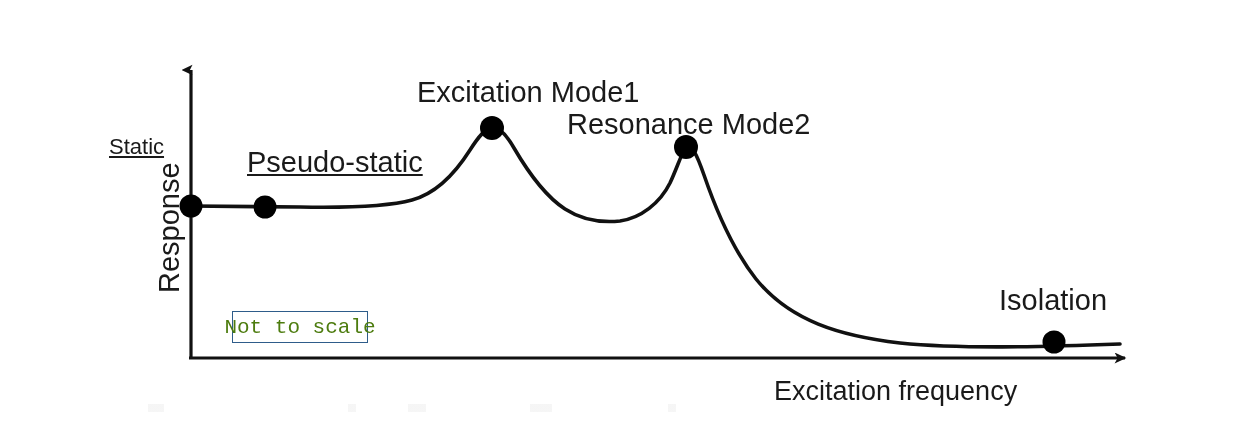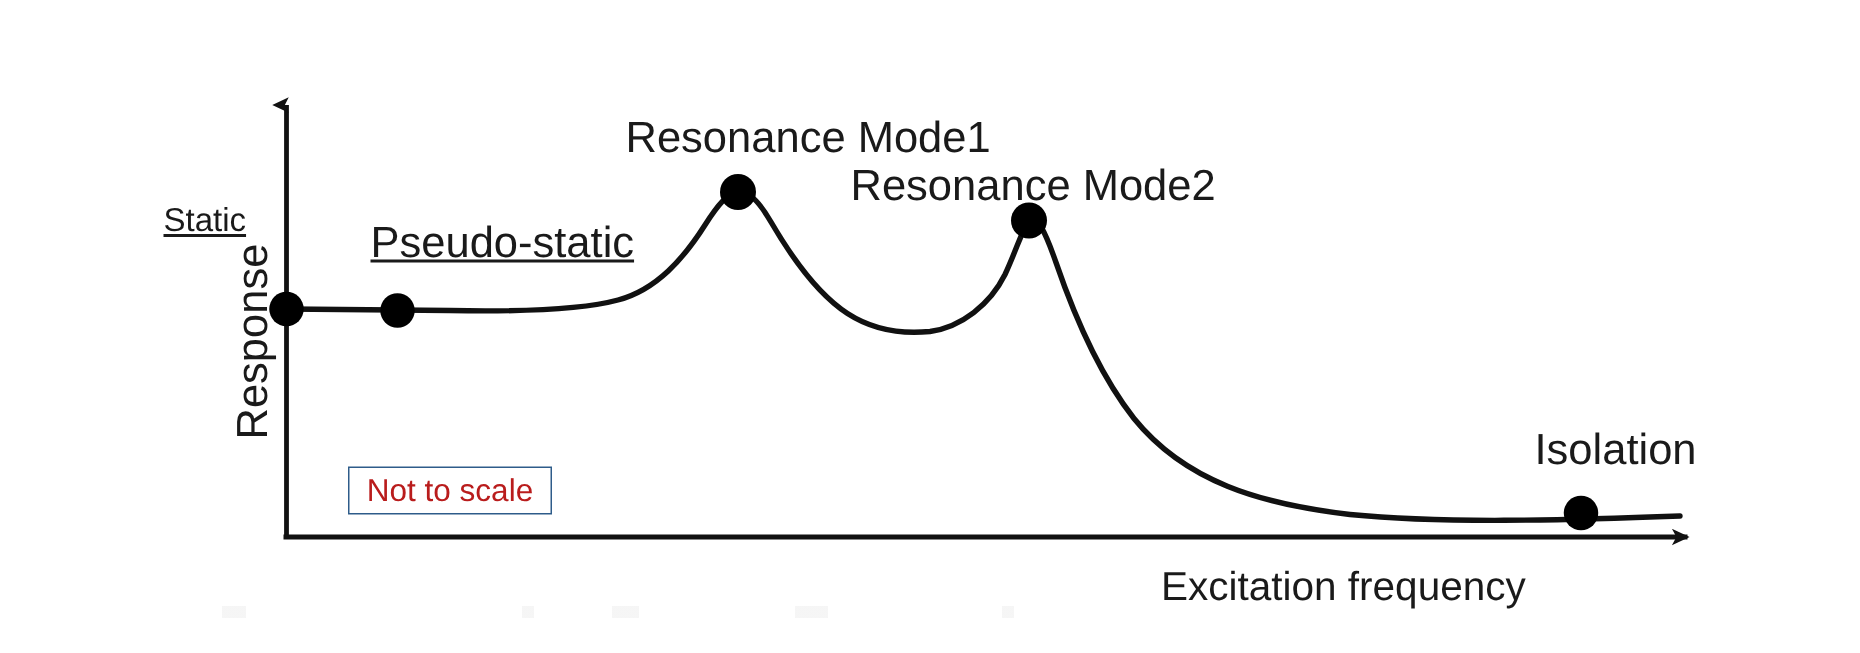--- a/index.html
+++ b/index.html
@@ -32,21 +32,21 @@
     color: #1a1a1a;
     font-family: "Liberation Sans", sans-serif;
     white-space: nowrap;
     line-height: 1;
     font-weight: 400;
   }
   #label-static        { left: 109px; top: 136px;  font-size: 22px; text-decoration: underline; }
   #label-pseudo-static { left: 247px; top: 148px;  font-size: 29px; text-decoration: underline; }
   #label-mode1         { left: 417px; top: 78px;   font-size: 29px; }
   #label-mode2         { left: 567px; top: 110px;  font-size: 29px; text-align: right; }
-  #label-isolation     { left: 999px; top: 286px;  font-size: 29px; margin-left: 24px; }
+  #label-isolation     { left: 999px; top: 286px;  font-size: 29px; }
   #label-xaxis         { left: 774px; top: 378px;  font-size: 27px; }
   #label-yaxis {
     left: 155px;
     top: 173px;
     font-size: 29px;
     transform-origin: 0 0;
     transform: rotate(-90deg) translate(-120px, 0);
   }
   #not-to-scale-box {
     position: absolute;
@@ -55,23 +55,23 @@
     width: 136px;
     height: 32px;
     box-sizing: border-box;
     border: 1.6px solid #2E5C8A;
     background: #ffffff;
     display: flex;
     align-items: center;
     justify-content: center;
   }
   #not-to-scale-text {
-    color: #b91c1c;
+    color: #4d7c0f;
     font-size: 21px;
-    font-family: Liberation Sans, sans-serif;
+    font-family: Liberation Mono, monospace;
     line-height: 1;
     white-space: nowrap;
   }
   .ghost-strip {
     position: absolute;
     left: 120px;
     top: 404px;
     width: 560px;
     height: 8px;
     opacity: 0.055;
@@ -131,21 +131,21 @@
     <circle cx="686" cy="147" r="12" fill="#000000"></circle>
     <circle cx="1054" cy="342" r="11.5" fill="#000000"></circle>
   </svg>
 
   <div class="ghost-strip"></div>
 
   <div class="lbl" id="label-static">Static</div>
 
   <div class="lbl" id="label-pseudo-static">Pseudo-static</div>
 
-  <div class="lbl" id="label-mode1">Resonance Mode1</div>
+  <div class="lbl" id="label-mode1">Excitation Mode1</div>
 
   <div class="lbl" id="label-mode2">Resonance Mode2</div>
 
   <div class="lbl" id="label-isolation">Isolation</div>
 
   <div class="lbl" id="label-yaxis">Response</div>
 
   <div class="lbl" id="label-xaxis">Excitation frequency</div>
 
   <div id="not-to-scale-box">

